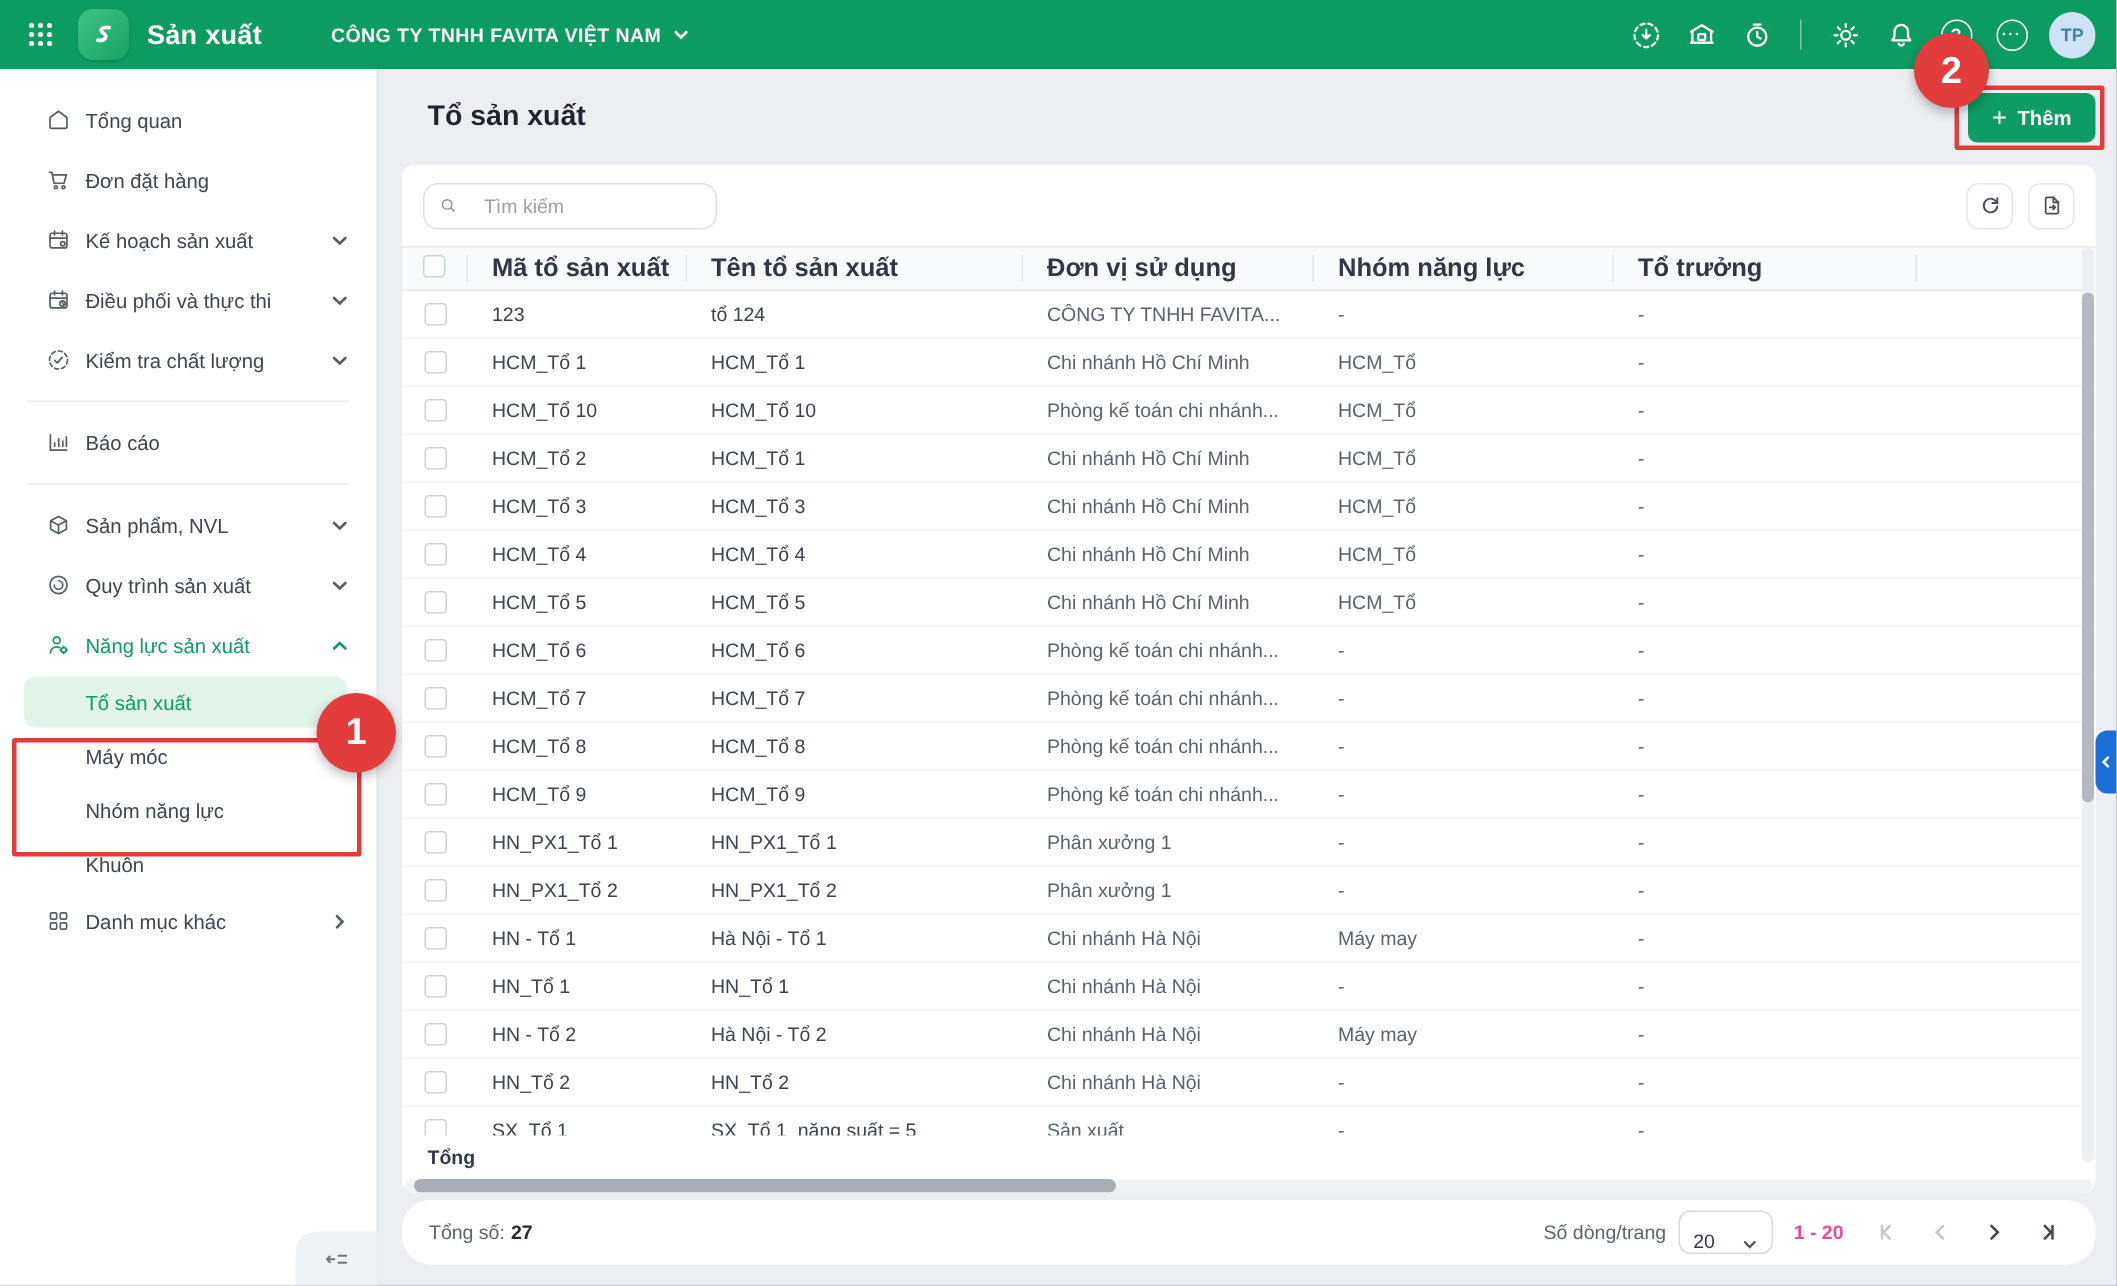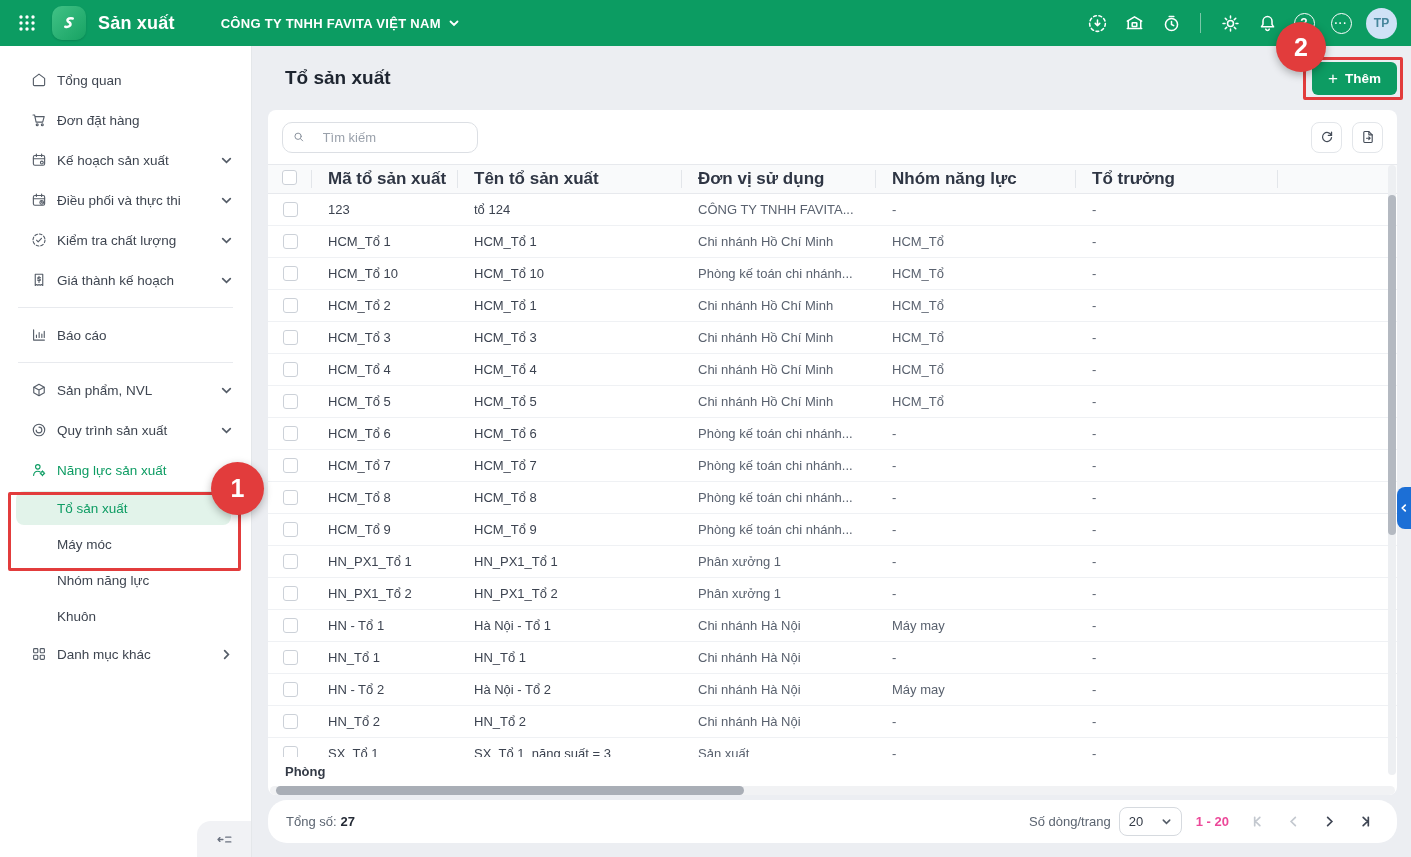--- a/index.html
+++ b/index.html
@@ -64,21 +64,21 @@
   .hthumb { position:absolute; left:6px; top:0; width:468px; height:9px; background:#a9aeb6; border-radius:5px; cursor:pointer; }
   .vscroll { position:absolute; top:55px; right:1px; width:8px; height:610px; background:#edeff2; border-radius:4px; }
   .vthumb { position:absolute; top:30px; left:0; width:8px; height:340px; background:#b4b9c1; border-radius:4px; cursor:pointer; }
 
   
   .footer { margin-top:5px; height:43px; background:#fff; border-radius:19px; display:flex; align-items:center; padding:0 18px; }
   .total { font-size:13px; color:#5b6470; }
   .total b { color:#252b36; margin-left:4px; }
   .pag-right { margin-left:auto; display:flex; align-items:center; gap:8px; }
   .pp-label { font-size:13px; color:#5b6470; }
-  .pp-select { width:63px; height:29px; border:1px solid #d6dadf; border-radius:8px; display:flex; align-items:center; justify-content:space-between; padding:0 9px; font-size:13px; color:#333a46; cursor:pointer; }
+  .pp-select { width:63px; height:29px; border:1px solid #d6dadf; border-radius:8px; display:flex; align-items:flex-end; justify-content:space-between; padding:0 9px; font-size:13px; color:#333a46; cursor:pointer; }
   .range { font-size:13px; font-weight:700; color:#ec4899; margin:0 6px; }
   .pg-btn { width:28px; height:28px; display:flex; align-items:center; justify-content:center; cursor:pointer; }
 
   
   .ann-box { position:absolute; border:3px solid #e23c3c; z-index:9; pointer-events:none; border-radius:2px; }
   #ann-box-1 { left:8px; top:492px; width:233px; height:79px; }
   #ann-box-2 { left:1303px; top:57px; width:100px; height:43px; }
   .ann-badge { position:absolute; border-radius:50%; background:#e23c3c; color:#fff; font-size:25px; font-weight:700; display:flex; align-items:center; justify-content:center; z-index:10; box-shadow:0 3px 8px rgba(0,0,0,.28); pointer-events:none; }
   #ann-badge-1 { left:211px; top:462px; width:53px; height:53px; }
   #ann-badge-2 { left:1276px; top:22px; width:50px; height:50px; }
@@ -218,34 +218,20 @@
               <path d="m8.7 12.3 2.2 2.2 4.4-4.8"></path>
             </svg>
           </span>
           <span class="sb-label">Kiểm tra chất lượng</span>
           <span class="chev">
             <svg width="13" height="13" viewBox="0 0 12 12" fill="none" stroke="#7a828d" stroke-width="1.6" stroke-linecap="round">
               <path d="m2.5 4.3 3.5 3.4 3.5-3.4"></path>
             </svg>
           </span>
         </div>
-        <div class="sb-item">
-          <span class="sb-icon" style="display: flex;">
-            <svg width="18" height="18" viewBox="0 0 24 24" fill="none" stroke-width="1.5" stroke-linecap="round" stroke-linejoin="round">
-              <path d="M7 4.4h10v14.8l-1.9-1.2-1.6 1.2-1.5-1.2-1.5 1.2-1.6-1.2L7 19.2Z"></path>
-              <path d="M12 7.2v1m0 6v1m1.9-6.2c-.4-.9-3.4-1-3.6.3-.2 1.4 3.8 1 3.6 2.5-.2 1.3-3.2 1.2-3.7.2"></path>
-            </svg>
-          </span>
-          <span class="sb-label">Giá thành kế hoạch</span>
-          <span class="chev">
-            <svg width="13" height="13" viewBox="0 0 12 12" fill="none" stroke="#7a828d" stroke-width="1.6" stroke-linecap="round">
-              <path d="m2.5 4.3 3.5 3.4 3.5-3.4"></path>
-            </svg>
-          </span>
-        </div>
         <div class="sb-divider"></div>
         <div class="sb-item">
           <span class="sb-icon" style="display: flex;">
             <svg width="18" height="18" viewBox="0 0 24 24" fill="none" stroke-width="1.5" stroke-linecap="round" stroke-linejoin="round">
               <path d="M4.8 5.2v13.6h14.4"></path>
               <path d="M8.6 15.4v-3.2M12.2 15.4V8.6M15.8 15.4v-4.6M19 15.4V7"></path>
             </svg>
           </span>
           <span class="sb-label">Báo cáo</span>
         </div>
@@ -554,28 +540,28 @@
             <div class="cell muted">Chi nhánh Hà Nội</div>
             <div class="cell muted">-</div>
             <div class="cell muted">-</div>
             <div></div>
           </div>
           <div class="trow">
             <div class="ckcell">
               <span class="checkbox"></span>
             </div>
             <div class="cell">SX_Tổ 1</div>
-            <div class="cell">SX_Tổ 1_năng suất = 3</div>
+            <div class="cell">SX_Tổ 1_năng suất = 5</div>
             <div class="cell muted">Sản xuất</div>
             <div class="cell muted">-</div>
             <div class="cell muted">-</div>
             <div></div>
           </div>
         </div>
-      <div class="sumrow">Phòng</div>
+      <div class="sumrow">Tổng</div>
       <div class="hscroll">
           <div class="hthumb"></div>
         </div>
       <div class="vscroll">
           <div class="vthumb"></div>
         </div>
     </div>
 
     <div class="footer">
       <div class="total">

